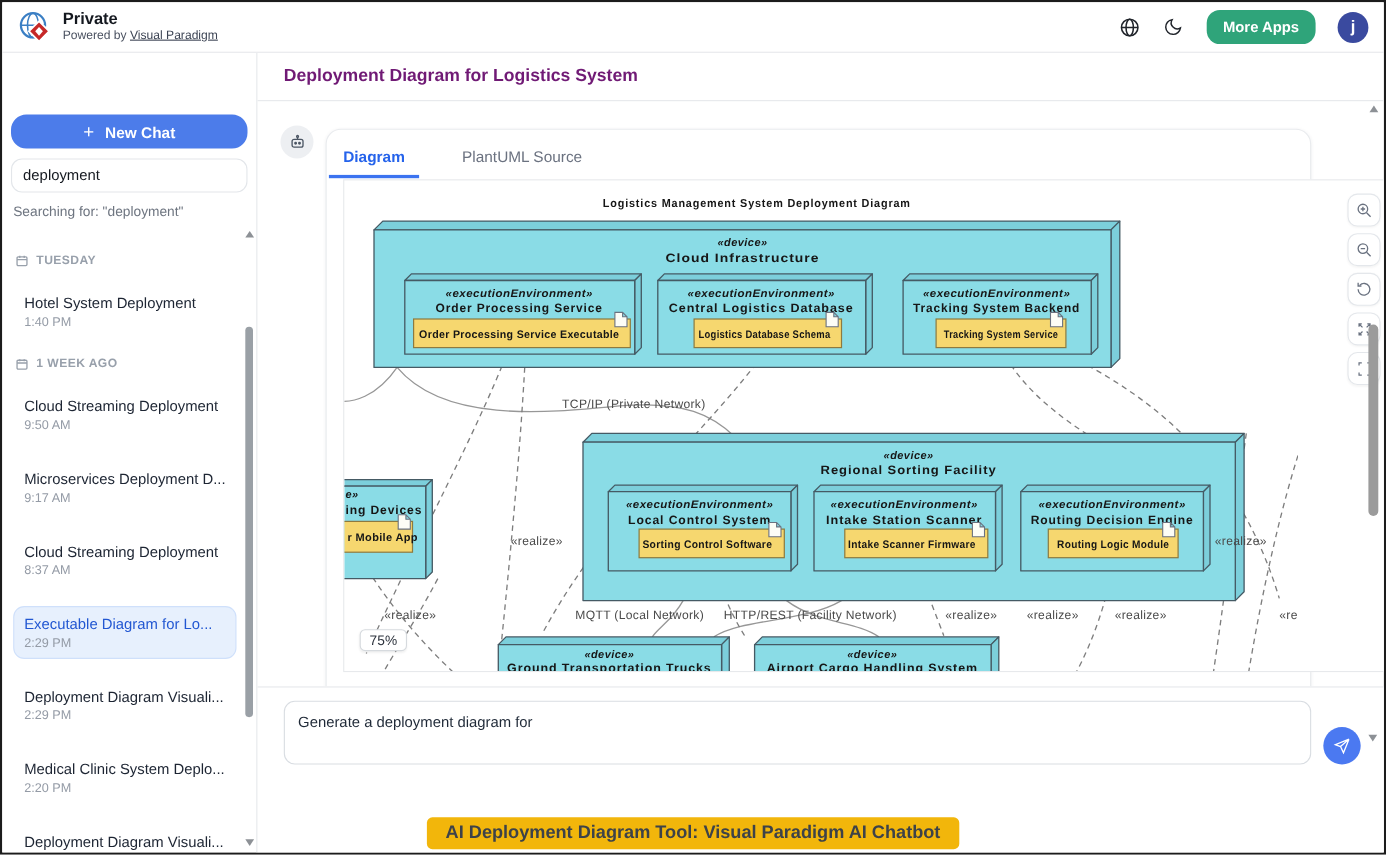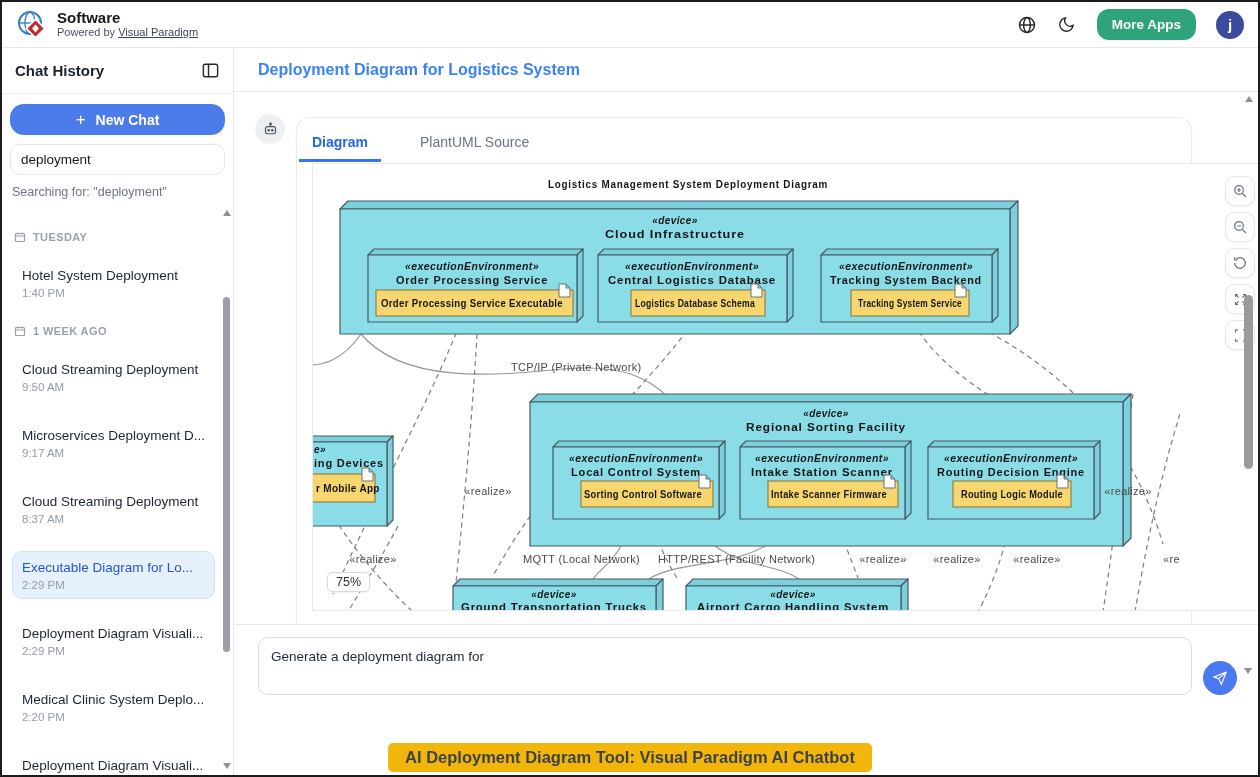--- a/index.html
+++ b/index.html
@@ -39,21 +39,21 @@
   .chat-item.selected{background:#e7f0fd;border-color:#cfe0fb;}
   .chat-item.selected .ci-title{color:#2257d2;}
   
   .sb-scroll{position:absolute;right:1px;top:162px;bottom:6px;width:10px;}
   .sb-scroll .thumb{position:absolute;left:1px;top:87px;width:7px;height:355px;background:#9aa0a6;border-radius:4px;}
   .tri-up{width:0;height:0;border-left:4px solid transparent;border-right:4px solid transparent;border-bottom:6px solid #8d9196;margin:0 auto;}
   .tri-down{width:0;height:0;border-left:4px solid transparent;border-right:4px solid transparent;border-top:6px solid #8d9196;margin:0 auto;position:absolute;bottom:0;left:1px;}
   
   .main{position:absolute;left:232px;top:46px;right:0;bottom:0;background:#fff;}
   .main-title-bar{height:44px;border-bottom:1px solid #e6e8ec;display:flex;align-items:center;padding:0 24px;}
-  .main-title-bar h1{font-size:16px;font-weight:700;color:#3b82f6;}
+  .main-title-bar h1{font-size:16px;font-weight:700;color:#701a75;}
   .chat-area{position:absolute;left:0;right:0;top:44px;bottom:151px;overflow:hidden;}
   .bot-avatar{position:absolute;left:21px;top:22px;width:30px;height:30px;border-radius:50%;background:#edeff2;display:flex;align-items:center;justify-content:center;color:#4b5563;}
   .card{position:absolute;left:62px;top:25px;width:896px;height:553px;background:#fff;border:1px solid #e9ebee;border-radius:14px;box-shadow:0 1px 3px rgba(20,30,50,.05);}
   .tabs{display:flex;gap:26px;padding:13px 0 0 2px;}
   .tab{font-size:14px;padding:3px 13px 9px 13px;cursor:pointer;color:#6b7280;border-bottom:3px solid transparent;}
   .tab.active{color:#2563eb;font-weight:700;border-bottom-color:#3b73f0;}
   .viewport{position:relative;margin:1px 13px 0 15px;width:961px;height:448px;border:1px solid #e7e9ec;background:#fff;overflow:hidden;}
   .zoom-col{position:absolute;right:17px;top:12px;display:flex;flex-direction:column;gap:6px;z-index:4;}
   .zoom-btn{width:30px;height:30px;background:#fff;border:1px solid #e4e7eb;border-radius:9px;display:flex;align-items:center;justify-content:center;color:#6a7280;cursor:pointer;box-shadow:0 1px 2px rgba(0,0,0,.04);}
   .zoom-badge{position:absolute;left:14px;top:408px;background:#fff;border:1px solid #d6dade;border-radius:5px;padding:2px 8px;font-size:12.5px;color:#2c323c;box-shadow:0 1px 2px rgba(0,0,0,.06);z-index:4;}
@@ -89,21 +89,21 @@
     <div class="logo">
       <svg width="32" height="32" viewBox="0 0 32 32">
         <circle cx="14" cy="14" r="11" fill="none" stroke="#3b7fc4" stroke-width="2"></circle>
         <ellipse cx="14" cy="14" rx="5" ry="11" fill="none" stroke="#3b7fc4" stroke-width="1.4"></ellipse>
         <path d="M3 14h22" stroke="#3b7fc4" stroke-width="1.4"></path>
         <rect x="13" y="13" width="13" height="13" transform="rotate(45 19.5 19.5)" fill="#c62828" stroke="#fff" stroke-width="1.6"></rect>
         <path d="M16 19.5l3.5 4 3.5-4-3.5-4z" fill="#fff"></path>
       </svg>
     </div>
     <div>
-      <div class="brand-title">Software</div>
+      <div class="brand-title">Private</div>
       <div class="brand-sub">
         <span>Powered by</span>
         <a href="#">Visual Paradigm</a>
       </div>
     </div>
     <div class="header-right">
       <span class="hdr-icon">
         <svg width="20" height="20" viewBox="0 0 24 24" fill="none" stroke="currentColor" stroke-width="1.7">
           <circle cx="12" cy="12" r="9"></circle>
             <ellipse cx="12" cy="12" rx="4" ry="9"></ellipse>
@@ -114,29 +114,20 @@
         <svg width="19" height="19" viewBox="0 0 24 24" fill="none" stroke="currentColor" stroke-width="1.7">
           <path d="M20.4 13.2A8.5 8.5 0 1 1 10.8 3.6a7 7 0 0 0 9.6 9.6z"></path>
         </svg>
       </span>
       <button class="more-apps-btn">More Apps</button>
       <div class="avatar">j</div>
     </div>
   </header>
 
   <aside class="sidebar">
-    <div class="sidebar-header">
-      <span class="sb-title">Chat History</span>
-      <span class="panel-icon">
-        <svg width="19" height="19" viewBox="0 0 24 24" fill="none" stroke="currentColor" stroke-width="1.8">
-          <rect x="3" y="4" width="18" height="16" rx="2.5"></rect>
-            <line x1="9.5" y1="4" x2="9.5" y2="20"></line>
-        </svg>
-      </span>
-    </div>
     <div class="sidebar-body">
       <button class="new-chat-btn">
         <span class="plus">+</span>
         <span>New Chat</span>
       </button>
       <input class="search-input" value="deployment" style="">
       <div class="searching-note">Searching for: "deployment"</div>
 
       <div class="chat-list">
         <div class="group-h">

